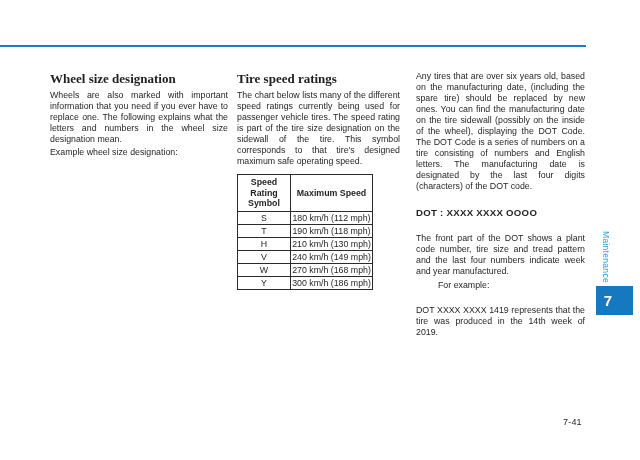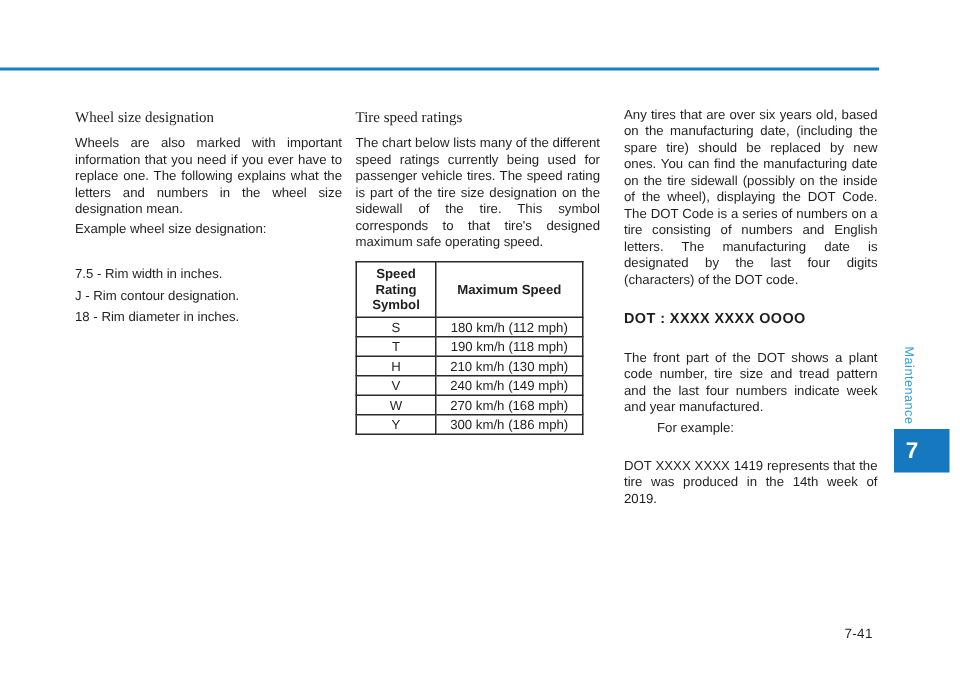--- a/index.html
+++ b/index.html
@@ -16,40 +16,40 @@
     width:586px; height:2px;
     background:#1580c7;
   }
   .col { position:absolute; top:71px; }
   .col1 { left:50px;  width:178px; }
   .col2 { left:237px; width:163px; }
   .col3 { left:416px; width:169px; }
 
   .serif-heading {
     font-family:"Liberation Serif", serif;
-    font-weight:normal;
-    font-size:10px; line-height:12px;
+    font-weight:bold;
+    font-size:13px; line-height:12px;
     margin:2px 0 5px 0;
   }
   .body-text {
     font-size:8.8px; line-height:11px;
     text-align:justify;
     margin:0;
   }
   .example-label { margin-top:2px; }
   .bold-line {
     font-weight:bold; font-size:9.2px; line-height:13px;
     margin:2px 0 0 0;
   }
   .rim-list { margin-top:17px; font-size:8.8px; line-height:14.5px; }
 
   .speed-table {
     border-collapse:collapse;
     margin-top:7px;
-    width:152px;
+    width:136px;
     table-layout:fixed;
     border:1.5px solid #2a2a2a;
   }
   .speed-table th, .speed-table td {
     border:1px solid #2a2a2a;
     text-align:center;
     font-size:8.8px;
     padding:0;
   }
   .speed-table th {
@@ -98,25 +98,20 @@
 <body>
 
 <div class="page">
 
   <div class="top-rule"></div>
 
   <div class="col col1">
     <div class="serif-heading">Wheel size designation</div>
     <p class="body-text">Wheels are also marked with important information that you need if you ever have to replace one. The following explains what the letters and numbers in the wheel size designation mean.</p>
     <p class="body-text example-label">Example wheel size designation:</p>
-    <div class="rim-list">
-      <div>7.5 - Rim width in inches.</div>
-      <div>J - Rim contour designation.</div>
-      <div>18 - Rim diameter in inches.</div>
-    </div>
   </div>
 
   <div class="col col2">
     <div class="serif-heading">Tire speed ratings</div>
     <p class="body-text">The chart below lists many of the different speed ratings currently being used for passenger vehicle tires. The speed rating is part of the tire size designation on the sidewall of the tire. This symbol corresponds to that tire's designed maximum safe operating speed.</p>
     <table class="speed-table">
       <thead>
         <tr>
           <th class="col-symbol">Speed Rating Symbol</th>
           <th>Maximum Speed</th>

